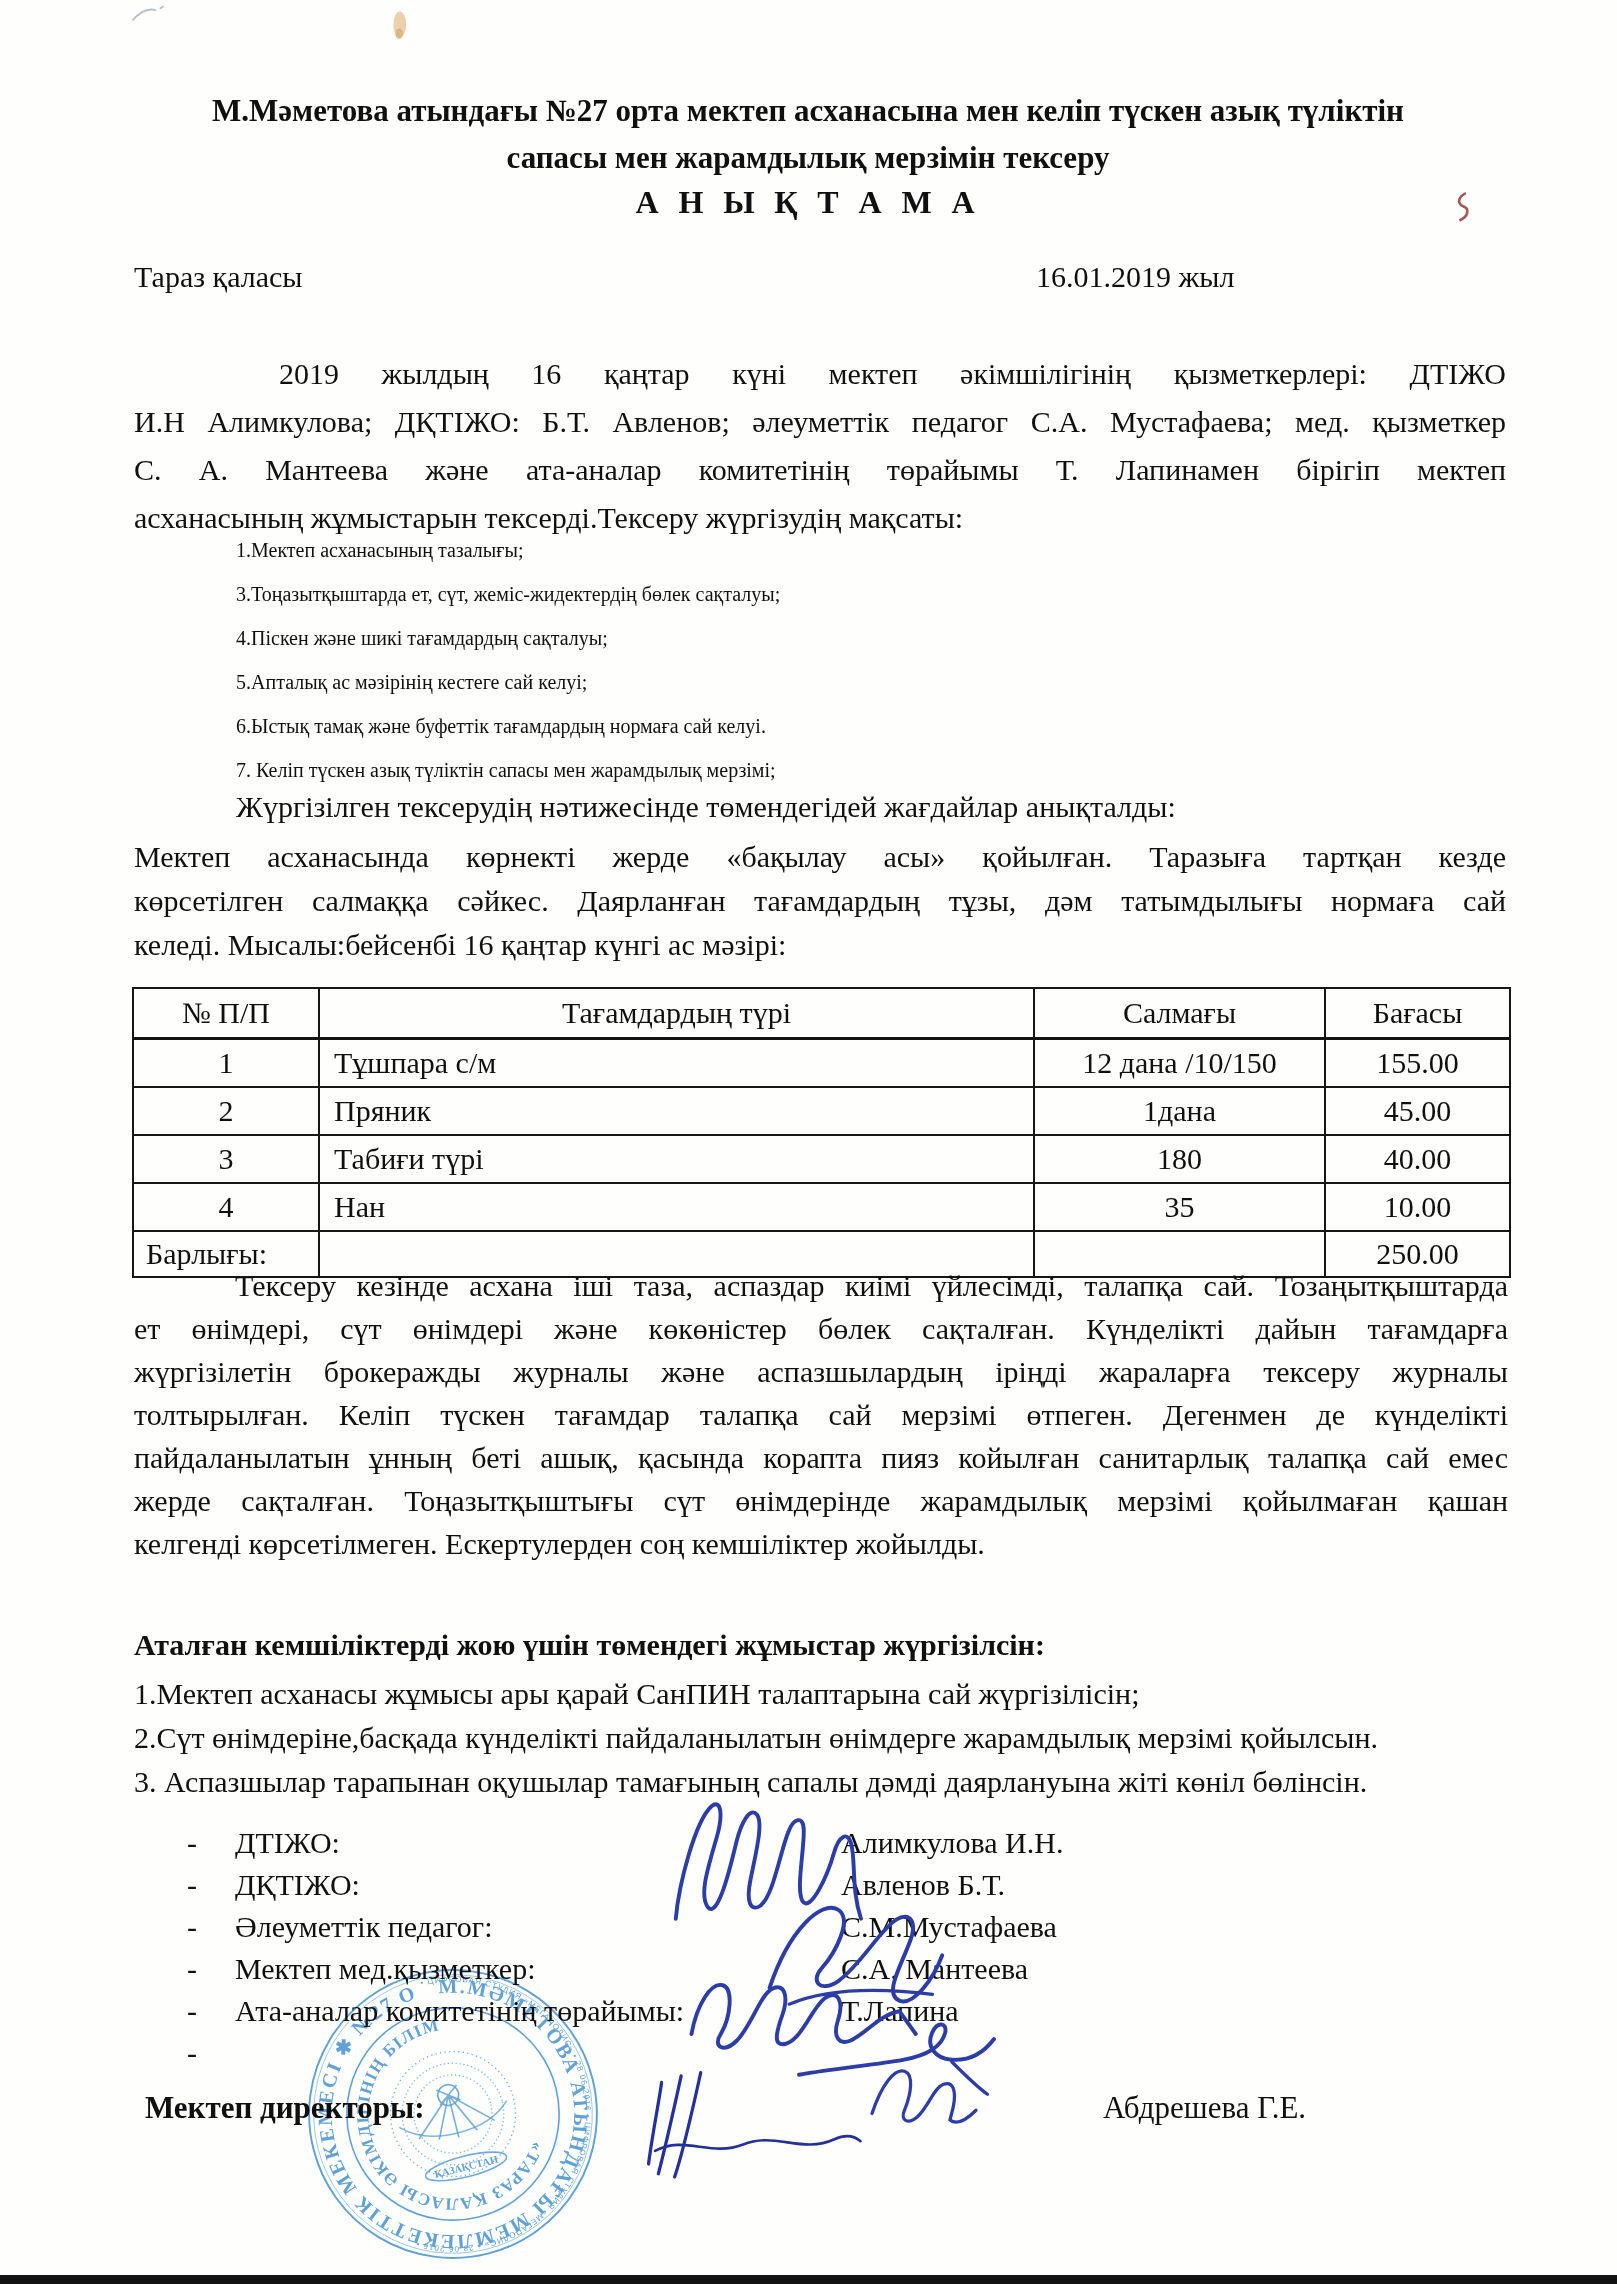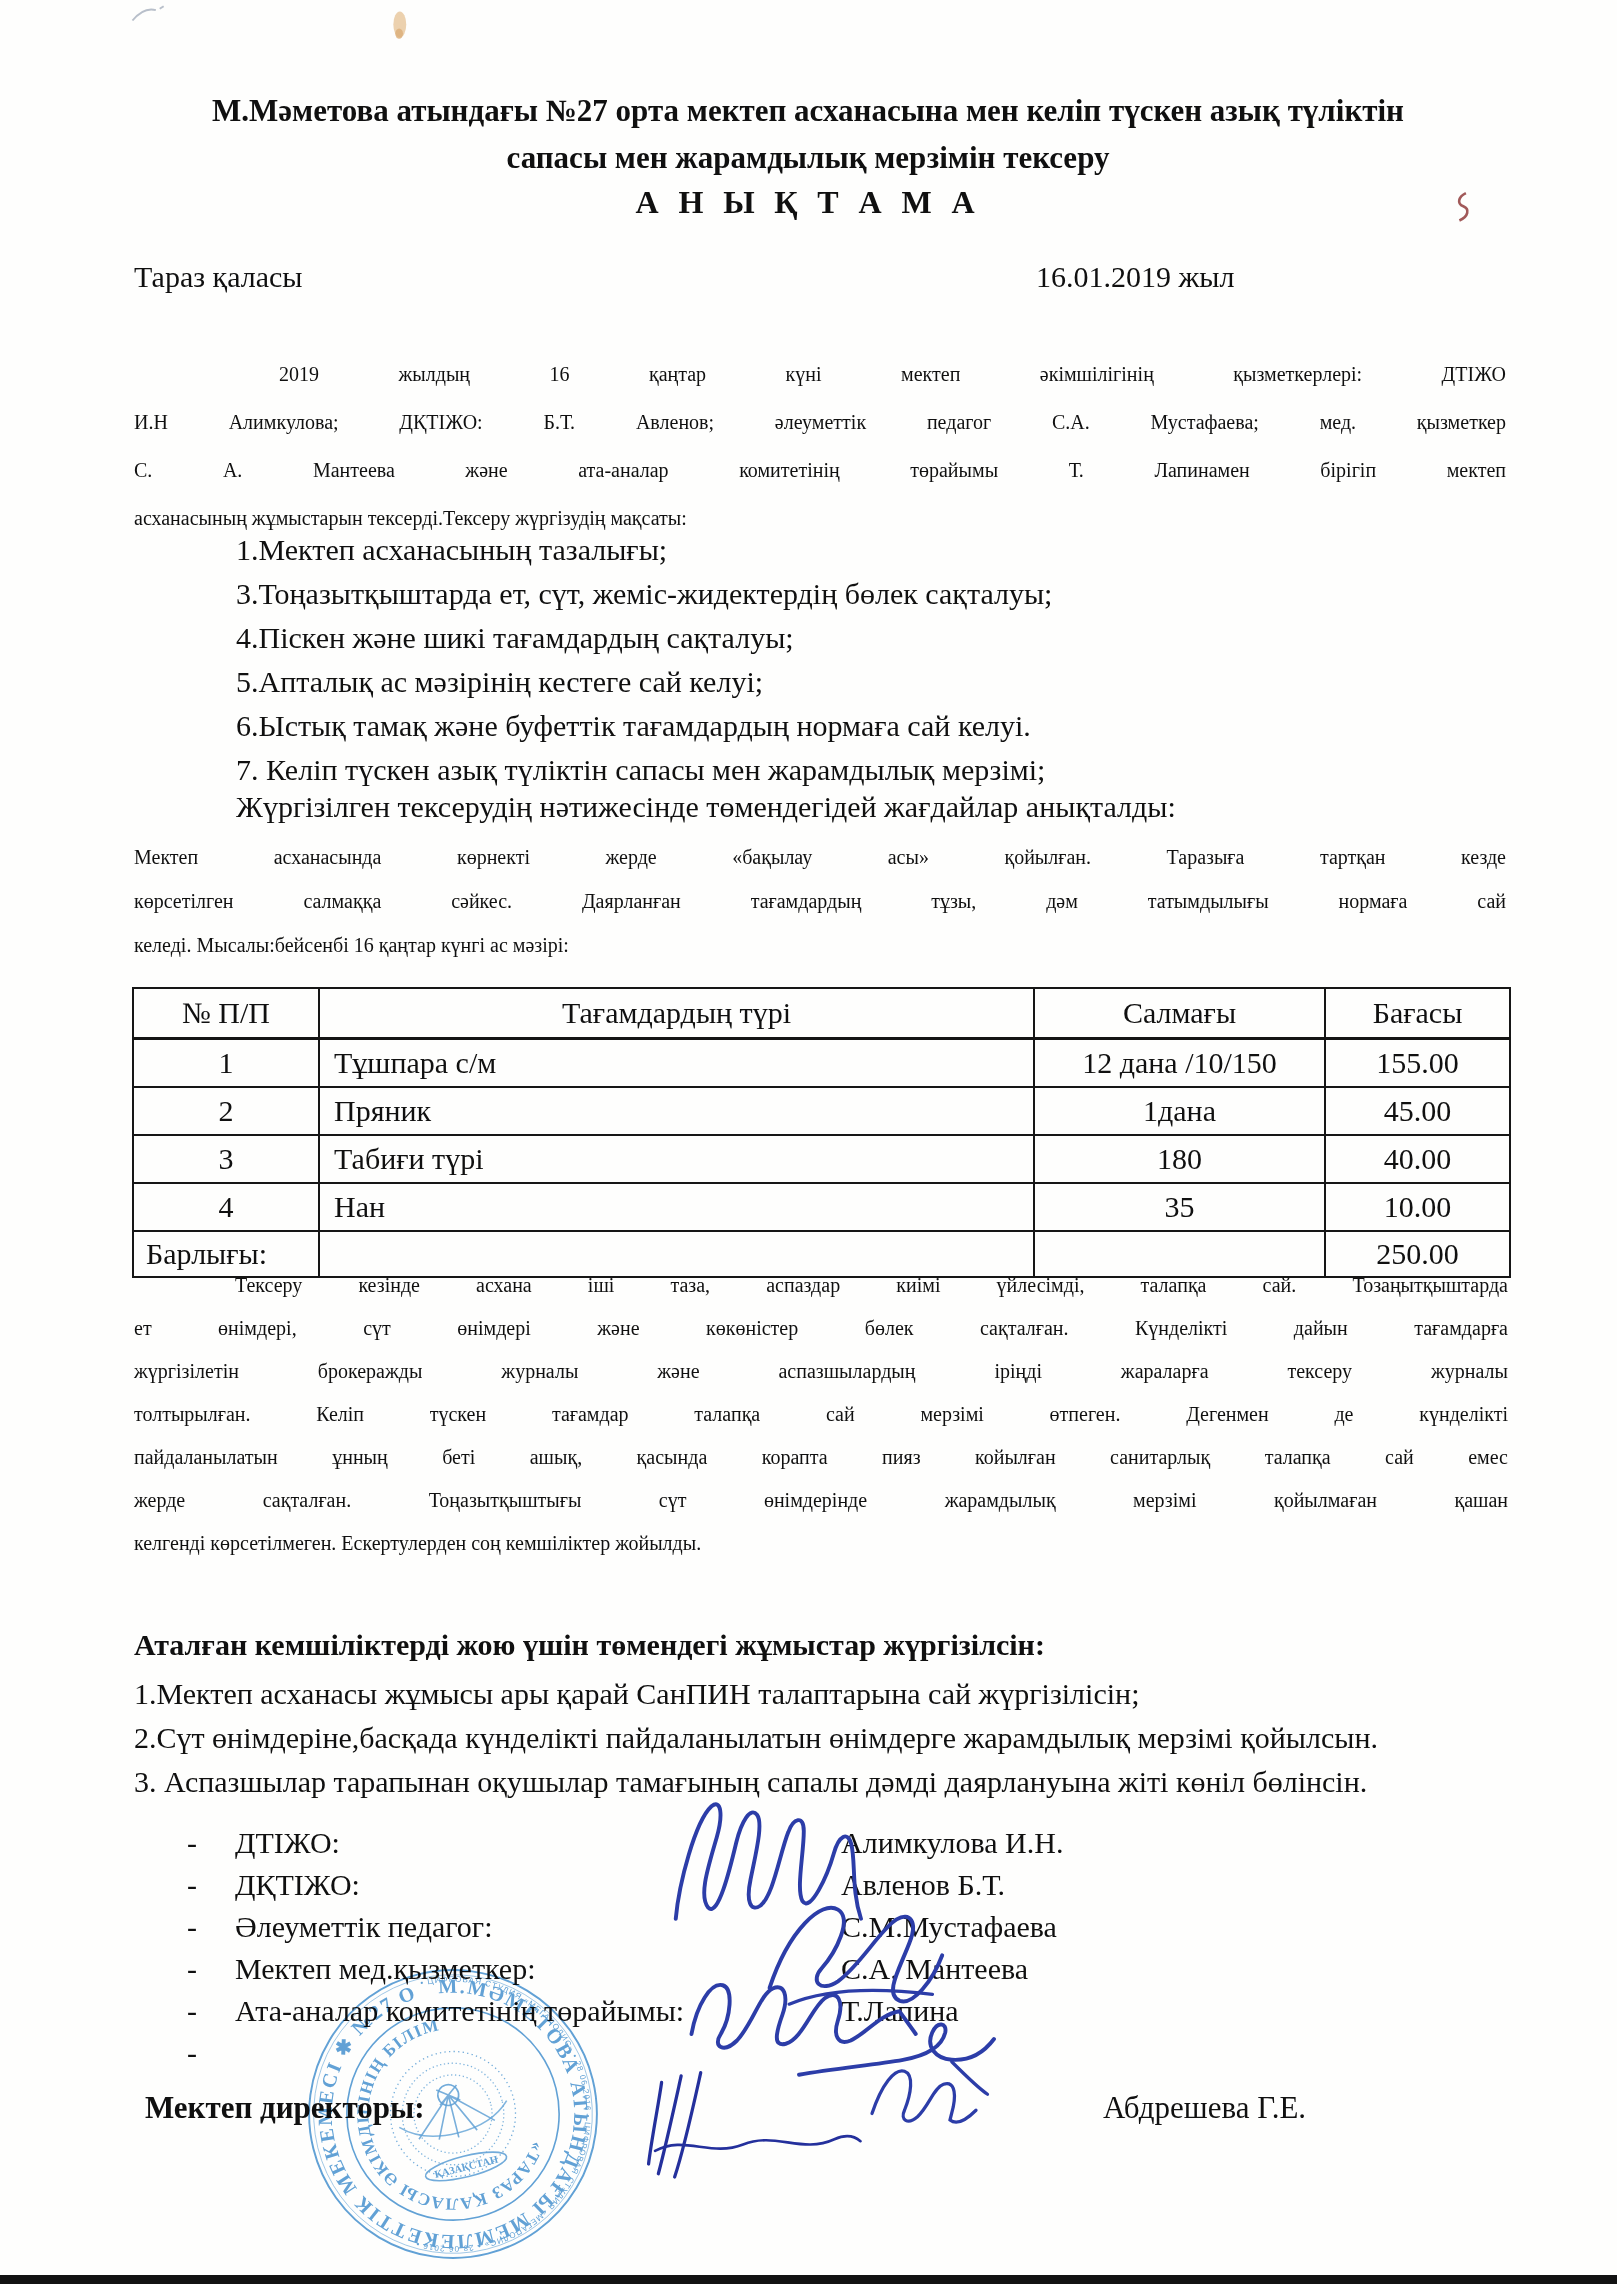--- a/index.html
+++ b/index.html
@@ -10,29 +10,29 @@
     color:#101010; overflow:hidden;
   }
   .abs { position:absolute; }
 
   .title-line { left:104px; width:1408px; text-align:center; font-weight:bold; font-size:31px; white-space:nowrap; }
   .doc-type { left:104px; width:1408px; text-align:center; font-weight:bold; font-size:32px; letter-spacing:5.9px; }
 
   .city-date { top:260px; left:134px; width:1372px; height:39px; font-size:30px; }
   .date { position:absolute; left:902px; top:0; }
 
-  .para { font-size:20px; }
+  .para { font-size:30px; }
   .para .line { text-align:justify; text-align-last:justify; }
   .para .line:last-child { text-align-last:left; }
   .indent-first .line:first-child { text-indent:145px; }
   .indent-first-sm .line:first-child { text-indent:101px; }
   .plain .line { text-align:left; text-align-last:left; padding-left:102px; }
 
   #intro   { top:350px;  left:134px; width:1372px; line-height:48px; }
-  #goals   { top:528px;  left:134px; width:1372px; line-height:44px; font-size:30px; }
+  #goals   { top:528px;  left:134px; width:1372px; line-height:44px; font-size:20px; }
   #resintro{ top:790px; left:236px; font-size:30px; }
   #respara { top:835px; left:134px; width:1372px; line-height:44px; }
   #findings{ top:1264px; left:134px; width:1374px; line-height:43px; }
 
   table.menu { border-collapse:collapse; table-layout:fixed; width:1377px; font-size:30px; }
   table.menu td, table.menu th {
     border:2px solid #161616; font-weight:normal; padding:0;
     overflow:hidden; white-space:nowrap;
   }
   table.menu { border:2.6px solid #161616; }

